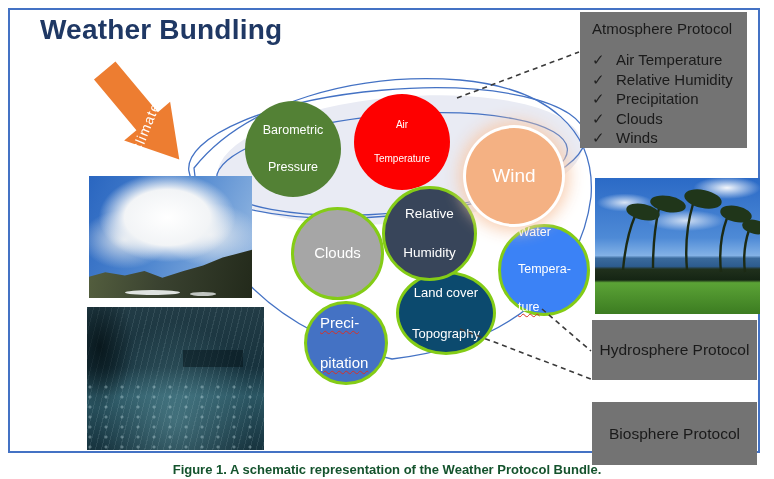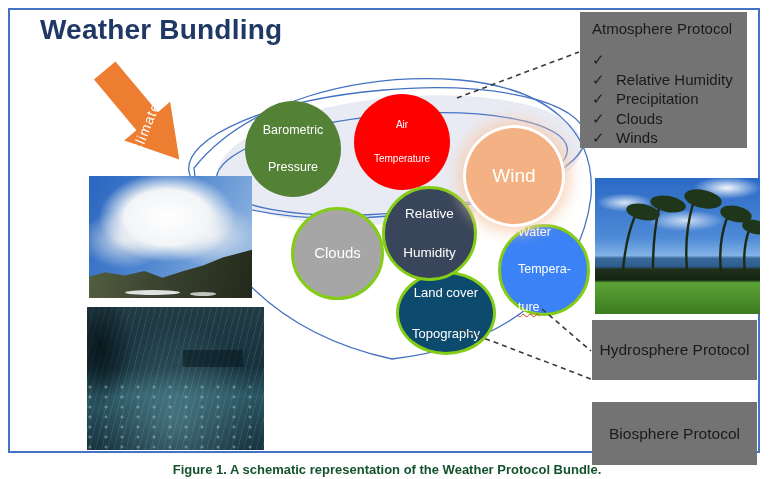--- a/index.html
+++ b/index.html
@@ -105,20 +105,24 @@
     </div>
     <div class="bubble b-wt ring lift" style="background: #3b82f6;">
       <span>Water</span>
       <span>Tempera-</span>
       <span class="squig">ture</span>
     </div>
     <div class="bubble b-land ring" style="background: #0c4a6e;">
       <span>Land cover</span>
       <span>Topography</span>
     </div>
+    <div class="bubble b-precip ring lift" style="background: rgb(68, 114, 196);">
+      <span class="squig">Preci-</span>
+      <span class="squig">pitation</span>
+    </div>
 
     <div class="photo ph-clouds">
       <div class="cl-hill">
         <div class="cl-snow"></div>
         <div class="cl-snow2"></div>
       </div>
     </div>
     <div class="photo ph-rain">
       <div class="rn-tree"></div>
       <div class="rn-rail"></div>
@@ -142,20 +146,21 @@
           <ellipse cx="160" cy="49" rx="13" ry="7" transform="rotate(12 160 49)"></ellipse>
         </g>
       </svg>
     </div>
 
     <div class="box box-atm">
       <div class="bt">Atmosphere Protocol</div>
       <ul>
         <li>
             <span class="ck">✓</span>
+            <span>Air Temperature</span>
           </li>
         <li>
             <span class="ck">✓</span>
             <span>Relative Humidity</span>
           </li>
         <li>
             <span class="ck">✓</span>
             <span>Precipitation</span>
           </li>
         <li>

